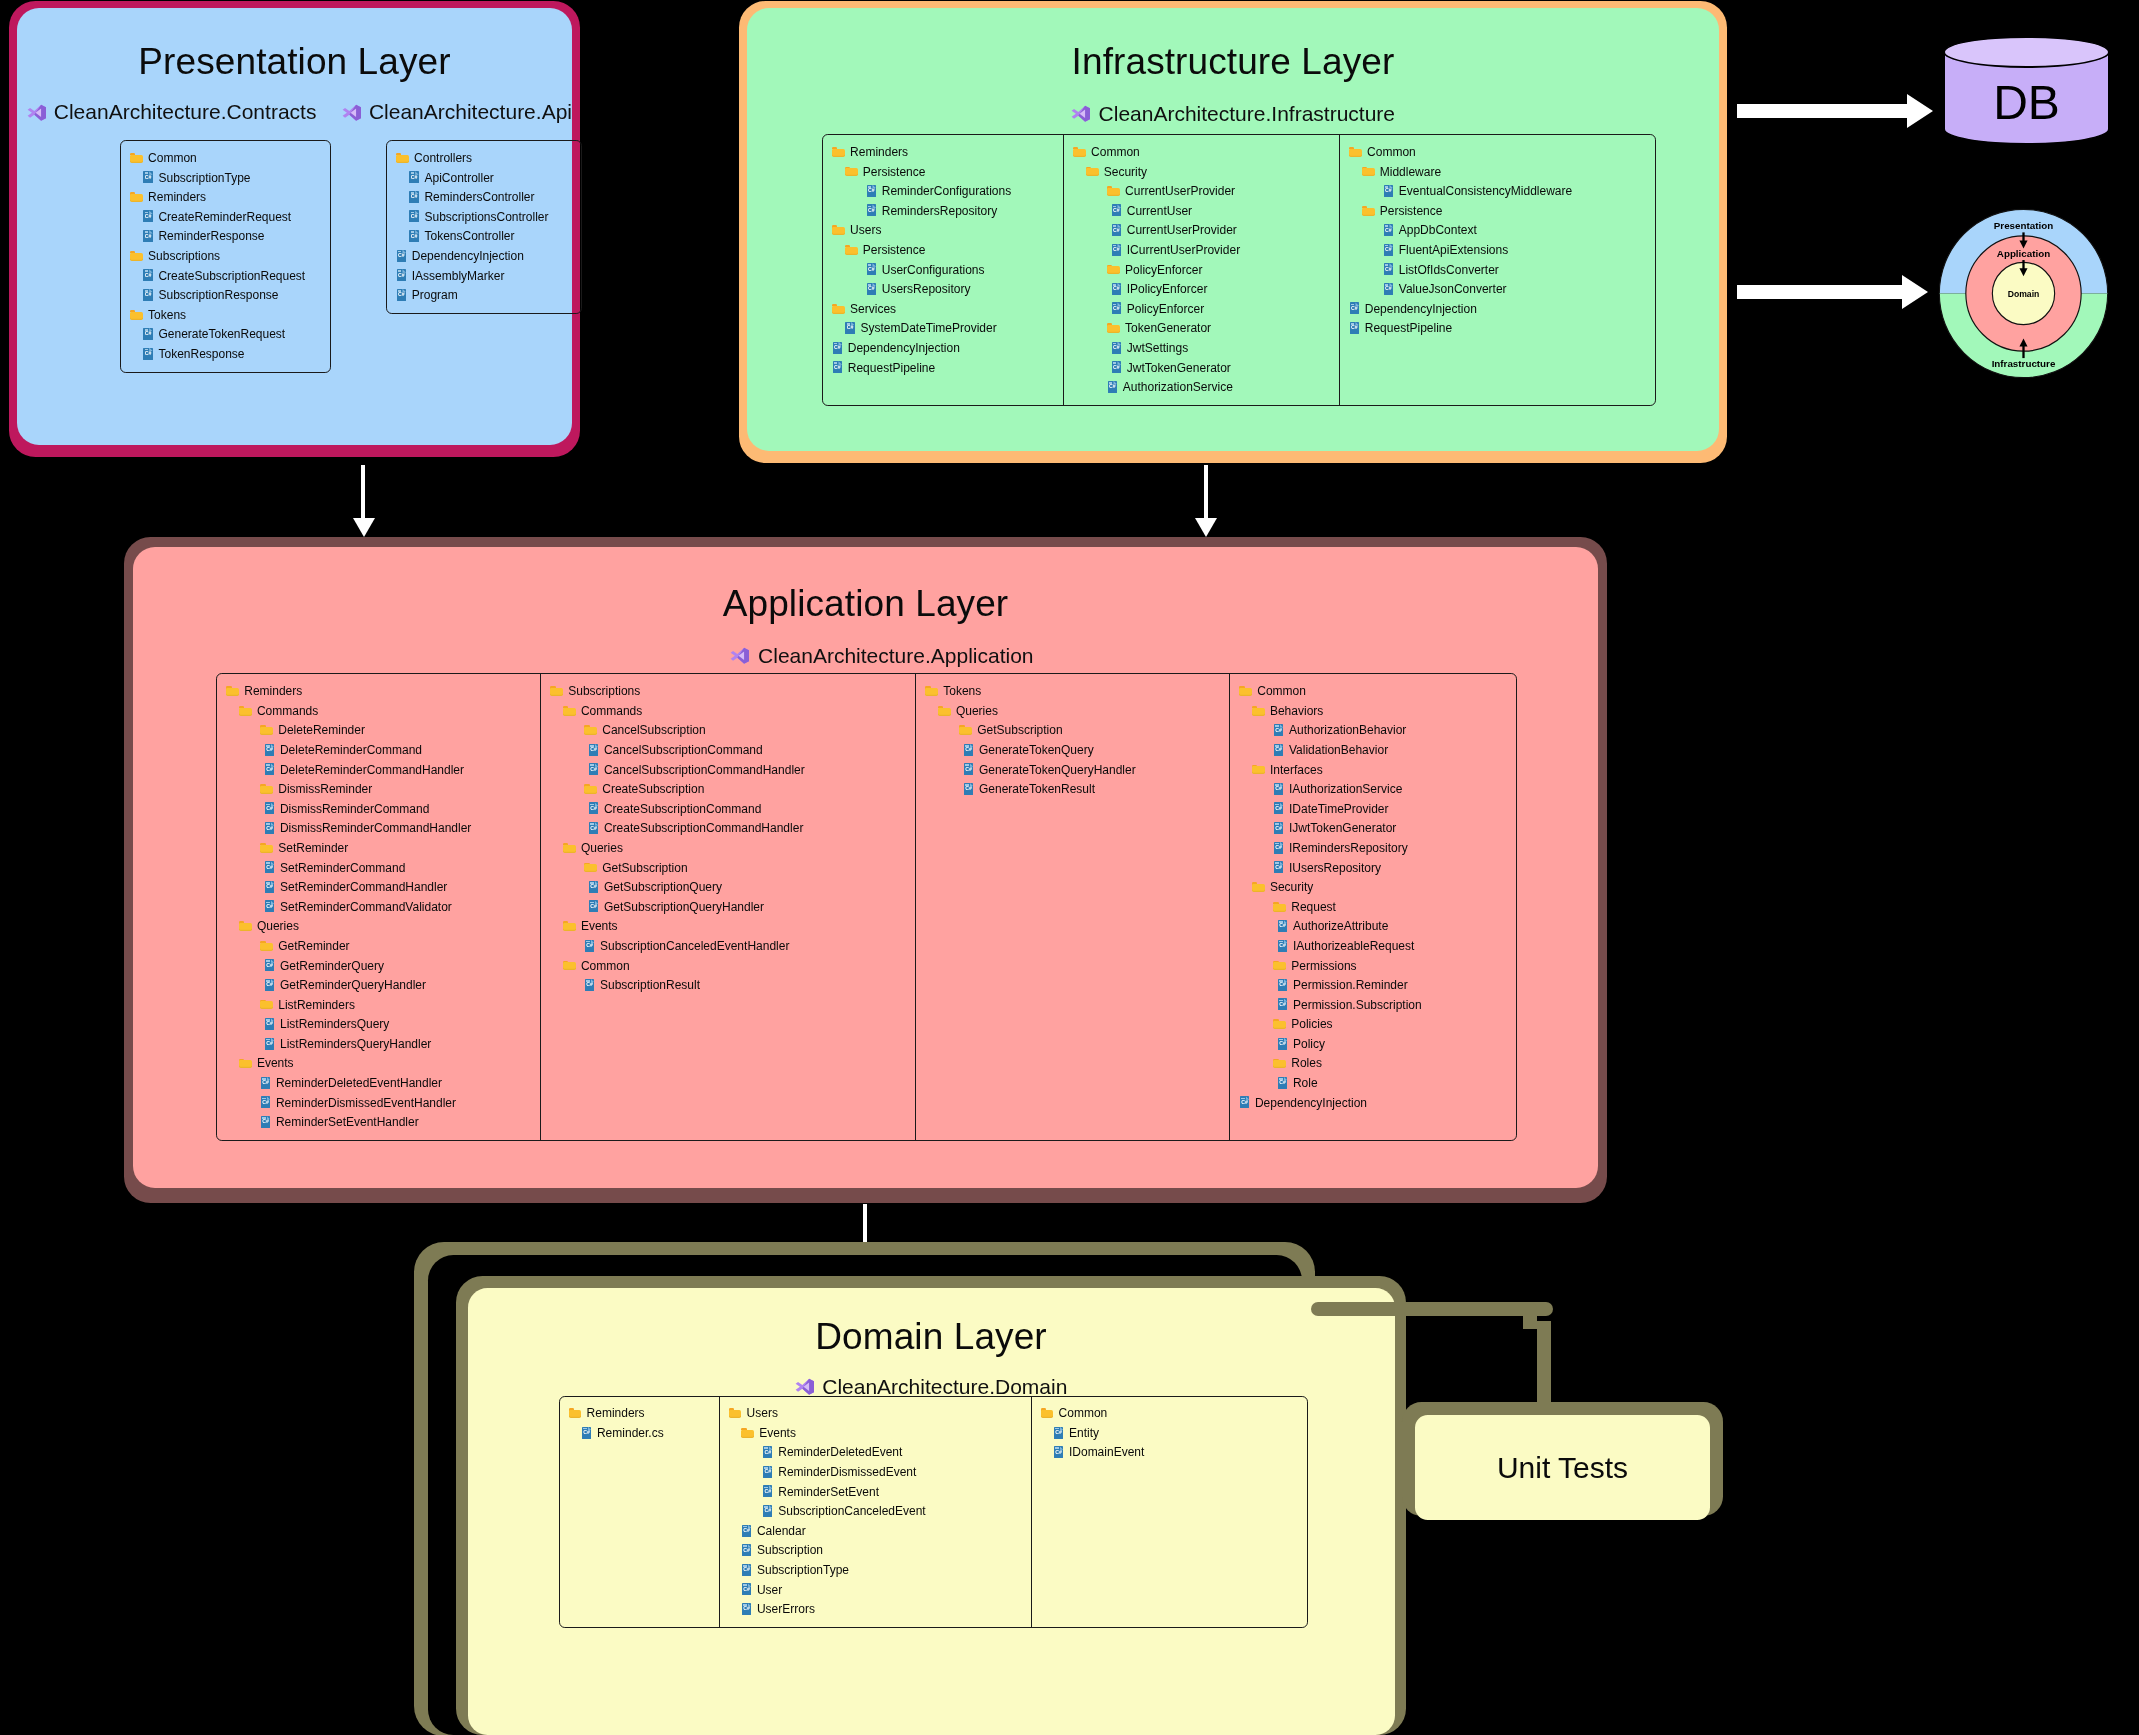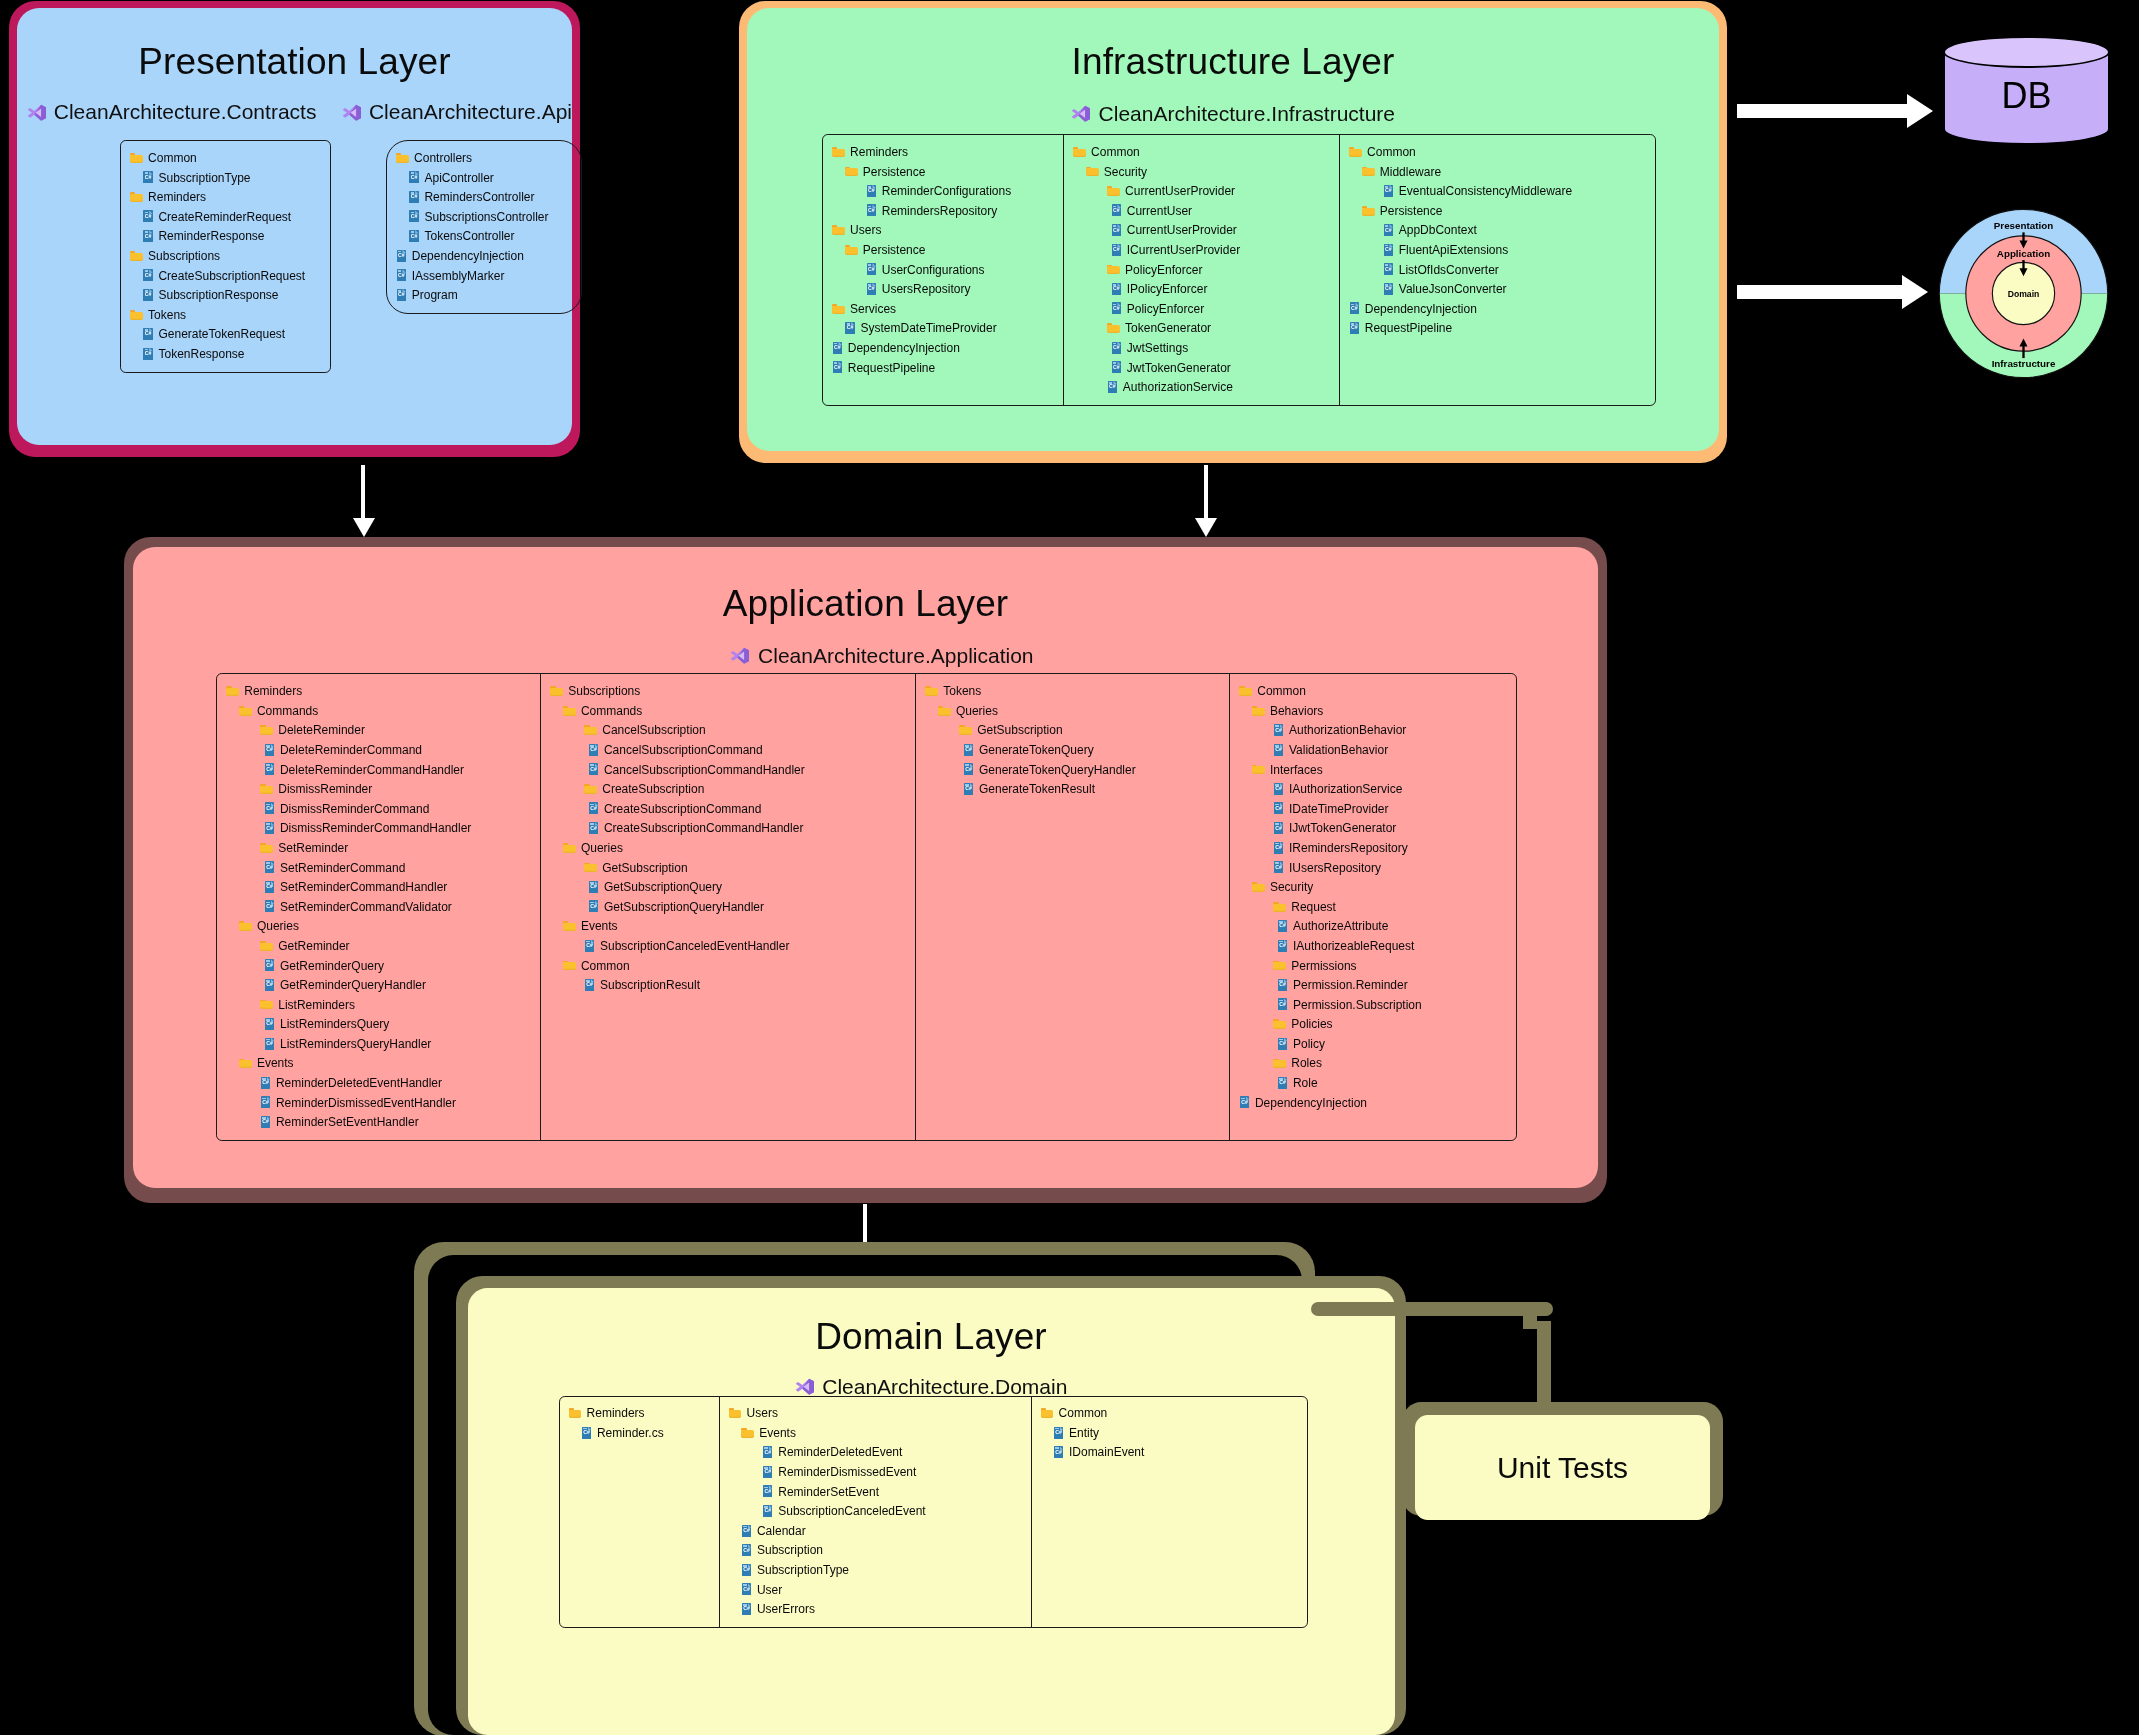--- a/index.html
+++ b/index.html
@@ -106,21 +106,21 @@
     position:absolute; left:0; top:0; width:100%; height:32px;
     background:#D9C5FB; border:2.3px solid #000; border-radius:50%;
   }
   .db-bottom {
     position:absolute; left:0; top:77px; width:100%; height:32px;
     background:#C7AEF8; border:2.3px solid #000; border-radius:50%;
     clip-path: inset(16px 0 0 0);
   }
   .db-label {
     position:absolute; left:0; top:39px; width:100%; text-align:center;
-    font-size:36px; color:#000;
+    font-size:48px; color:#000;
   }
 
   
   .unit-outer {
     position:absolute;
     background:#7E7B54;
     border-radius: 19.6px;
   }
   .unit-inner {
     position:absolute; background:#FBFBC4; border-radius:12.7px;
@@ -241,21 +241,21 @@
                   <span class="bar"></span>
                   <span class="fold"></span>
                   <span class="txt">C#</span>
                 </span>
                 <span class="lbl">TokenResponse</span>
               </div>
             </div>
         </div>
       </div>
       <div style="position:absolute; left:369px; top:132px;">
-        <div class="tree-panel" style="width:196px;border-radius:22px;">
+        <div class="tree-panel" style="width:196px;">
           <div class="tree-col">
               <div class="node ind0">
                 <span class="ico folder"></span>
                 <span class="lbl">Controllers</span>
               </div>
               <div class="node ind1">
                 <span class="ico cs">
                   <span class="pg"></span>
                   <span class="bar"></span>
                   <span class="fold"></span>

